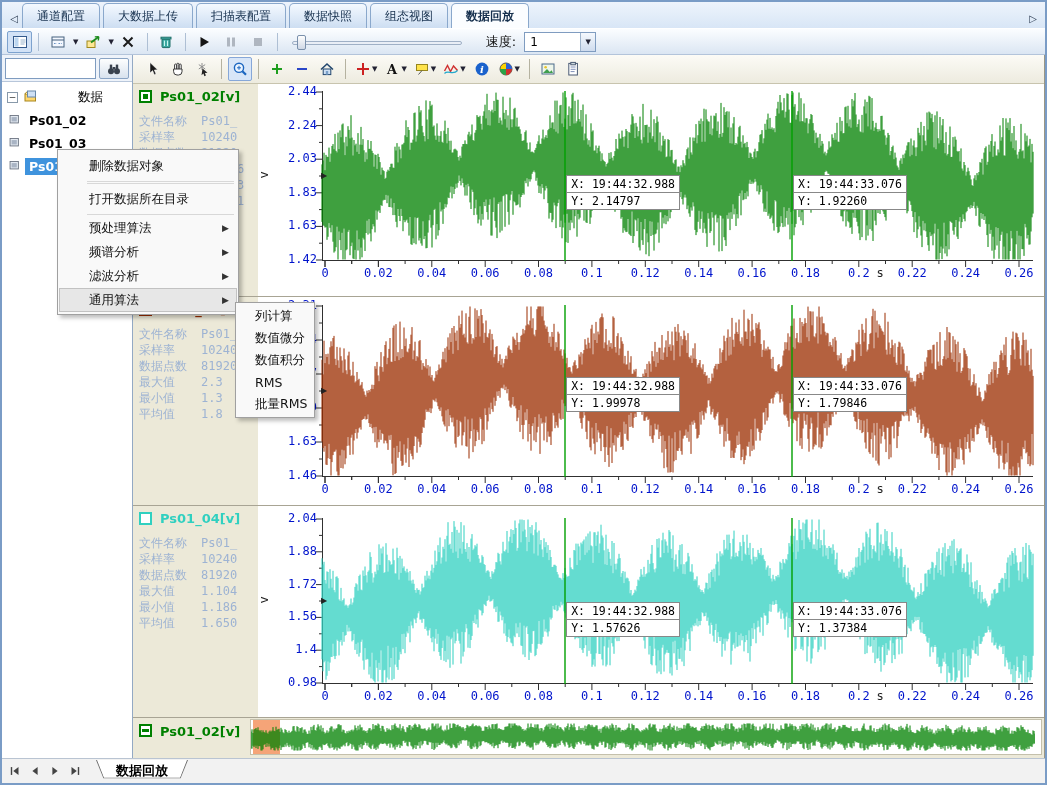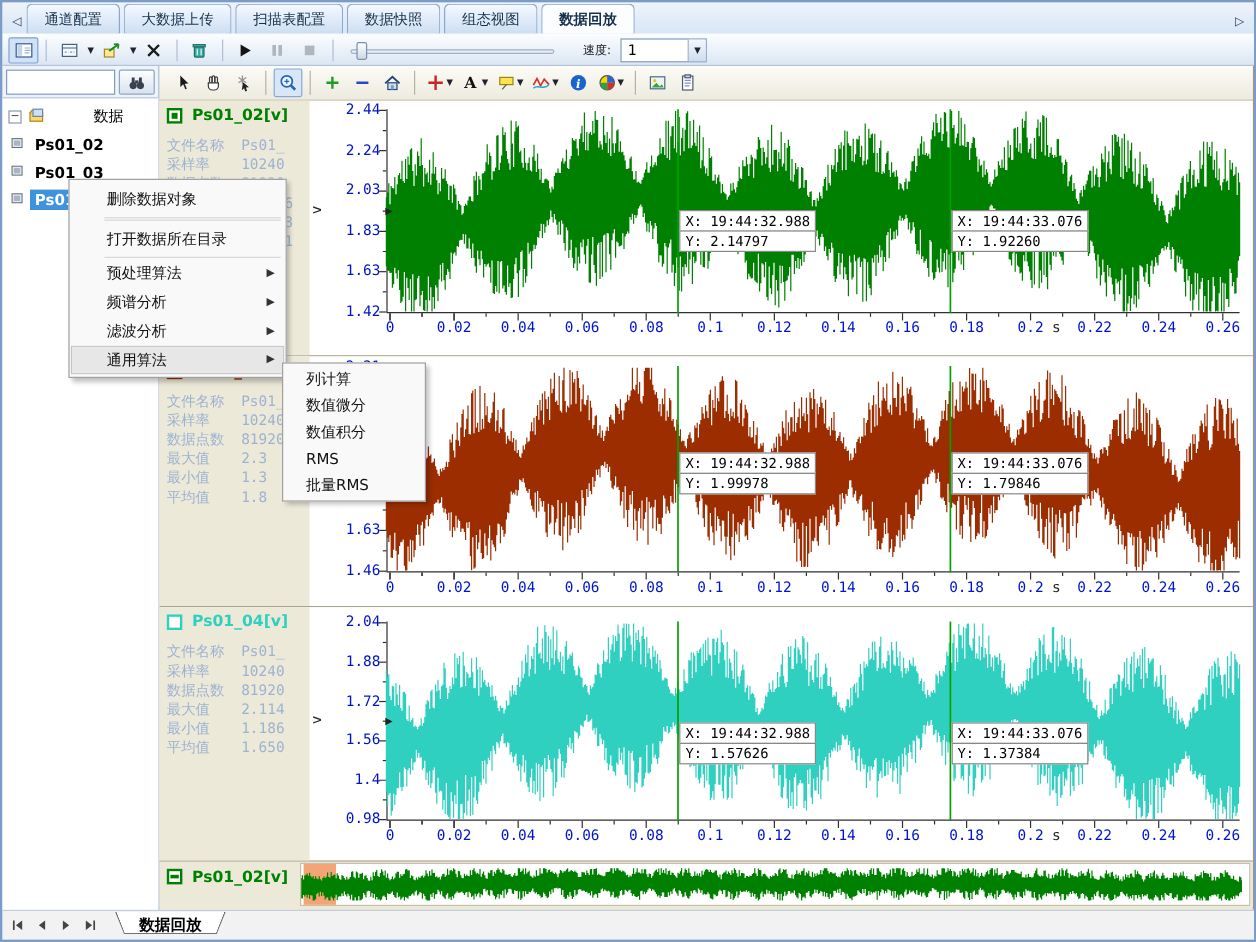--- a/index.html
+++ b/index.html
@@ -27,21 +27,21 @@
           border:1px solid transparent; border-radius:2px; }
   .tbtn.pressed { border-color:#7da2ce; background:#d2e2f6; }
   .tbtn.disabled { opacity:.9; }
   .tsep { width:1px; height:18px; background:#aebfd4; margin:0 4px; }
   .darr { font-size:7px; color:#223; margin-left:1px; }
   .slider { position:relative; width:170px; height:18px; margin:0 8px; }
   .slider-track { position:absolute; left:0; right:0; top:8px; height:4px;
                   background:#e9eef6; border:1px solid #9fb0c6; border-radius:2px; }
   .slider-thumb { position:absolute; left:5px; top:2px; width:9px; height:15px;
                   background:linear-gradient(#fefefe,#cfd8e6); border:1px solid #7a90ac; border-radius:2px; }
-  .speedlabel { font-size:10px; color:#111; margin:0 6px 0 14px; }
+  .speedlabel { font-size:13px; color:#111; margin:0 6px 0 14px; }
   .combo { width:72px; height:20px; background:#fff; border:1px solid #7f9cc0;
            display:flex; align-items:center; }
   .combo .val { flex:1; padding-left:5px; font-size:12px; }
   .combo .btn { width:15px; height:18px; background:linear-gradient(#f4f8fd,#cfdcee);
                 border-left:1px solid #9fb4cc; font-size:7px; color:#223;
                 display:flex; align-items:center; justify-content:center; }
 
   
   .content { display:flex; height:703px; }
   .sidebar { width:131px; background:#eef3fa; border-right:1px solid #93a9c4;
@@ -120,21 +120,21 @@
   .menu { position:absolute; background:#f9f9f9; border:1px solid #a0a0a0;
           box-shadow:3px 3px 4px rgba(0,0,0,.25); z-index:50; padding:2px 1px; }
   .mitem { display:flex; align-items:center; padding:0 8px 0 30px; font-size:12.5px; color:#111;
            white-space:nowrap; }
   .mitem .marr { margin-left:auto; font-size:9px; color:#333; padding-left:14px; }
   .mitem.hl { background:#e7e7e7; box-shadow:inset 0 0 0 1px #c2c2c2; }
   .msep { height:1px; background:#d8d8d8; margin:1px 3px 1px 28px; }
   #ctxmenu { left:55px; top:147px; width:182px; }
   #ctxmenu .mitem.big { height:28px; }
   #ctxmenu .mitem.small { height:24px; }
-  #submenu { left:233px; top:300px; width:120px; z-index:60; }
+  #submenu { left:233px; top:300px; width:80px; z-index:60; }
   #submenu .mitem { height:22px; padding:0 6px 0 18px; }
 </style>
 </head>
 <body>
 
 <div id="window">
 
   <div class="tabbar">
     <div class="tab-scroll">◁</div>
     <div id="tabs" style="display: flex;">
@@ -627,21 +627,21 @@
                 <div class="irow">
                   <span class="il">采样率</span>
          <span class="iv">10240</span>
                 </div>
                 <div class="irow">
                   <span class="il">数据点数</span>
          <span class="iv">81920</span>
                 </div>
                 <div class="irow">
                   <span class="il">最大值</span>
-         <span class="iv">2.114</span>
+         <span class="iv">1.104</span>
                 </div>
                 <div class="irow">
                   <span class="il">最小值</span>
          <span class="iv">1.186</span>
                 </div>
                 <div class="irow">
                   <span class="il">平均值</span>
          <span class="iv">1.650</span>
                 </div>
               </div>

